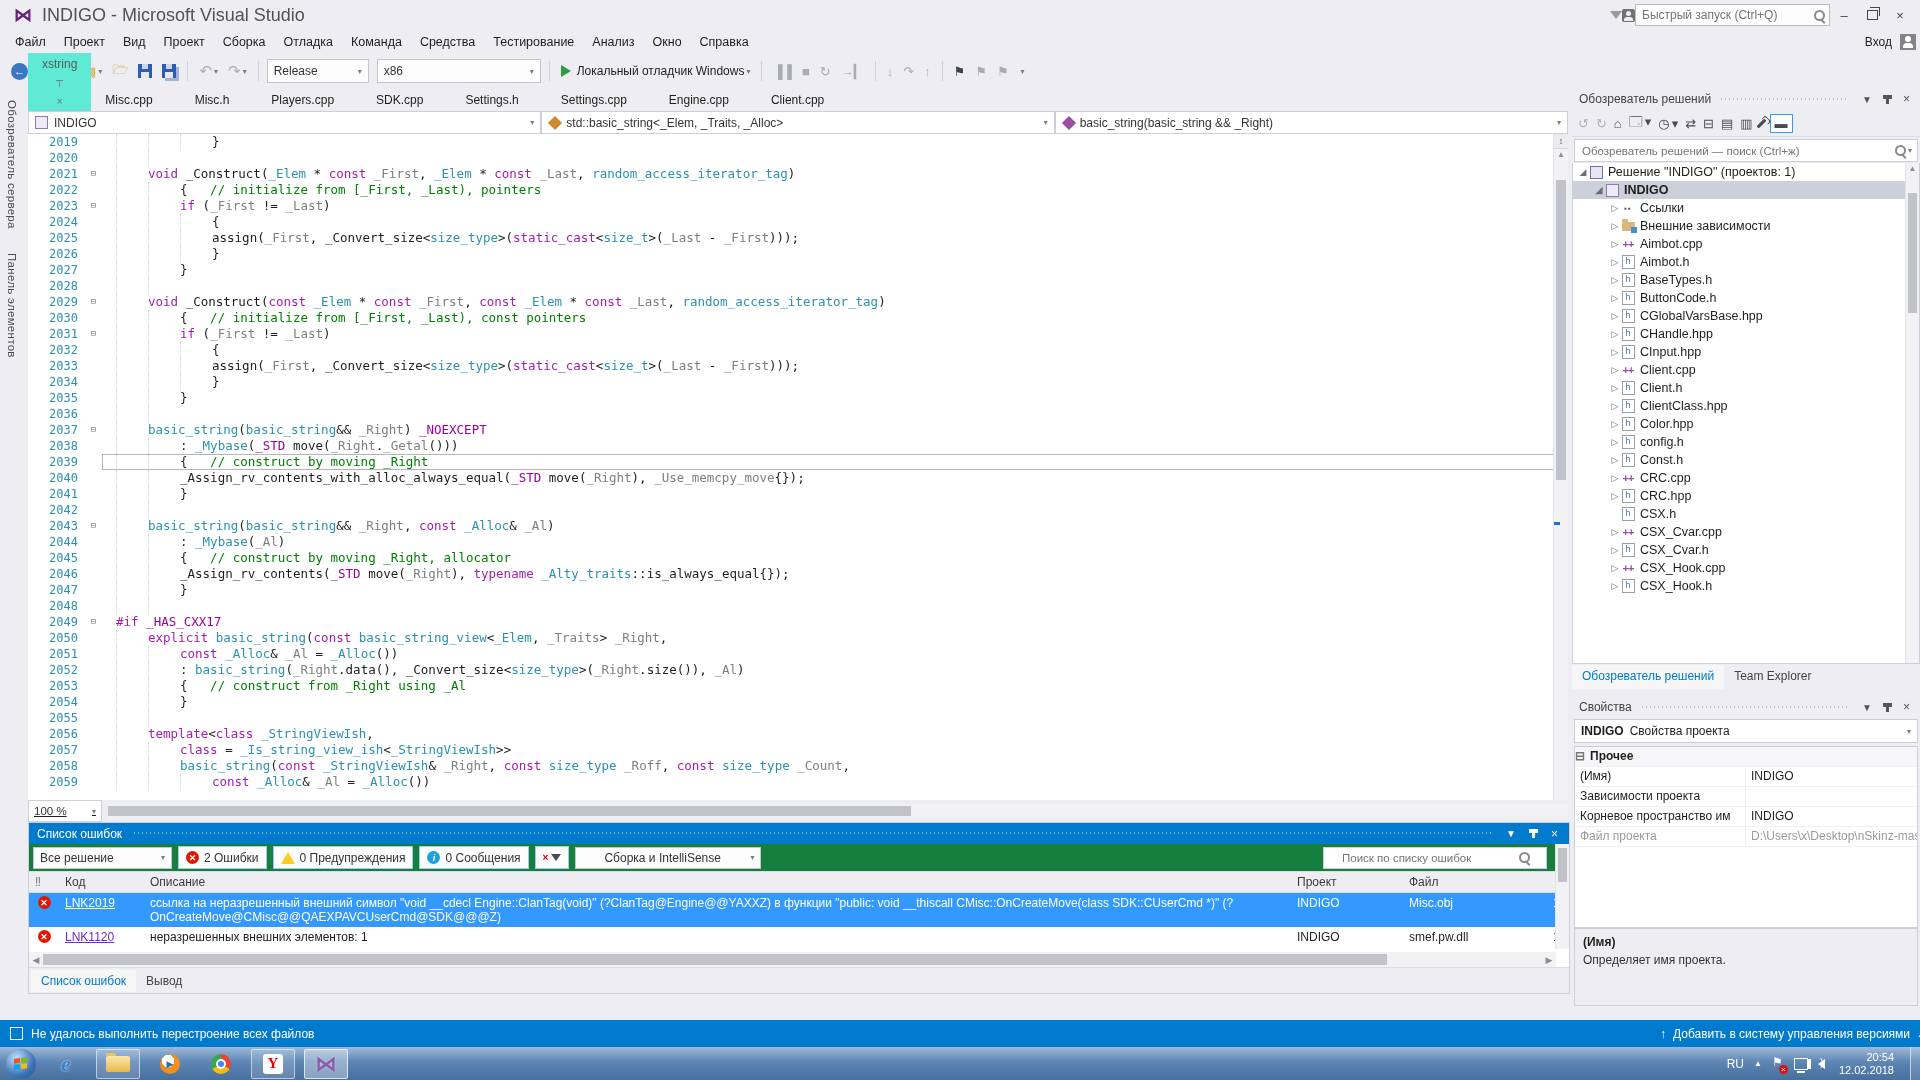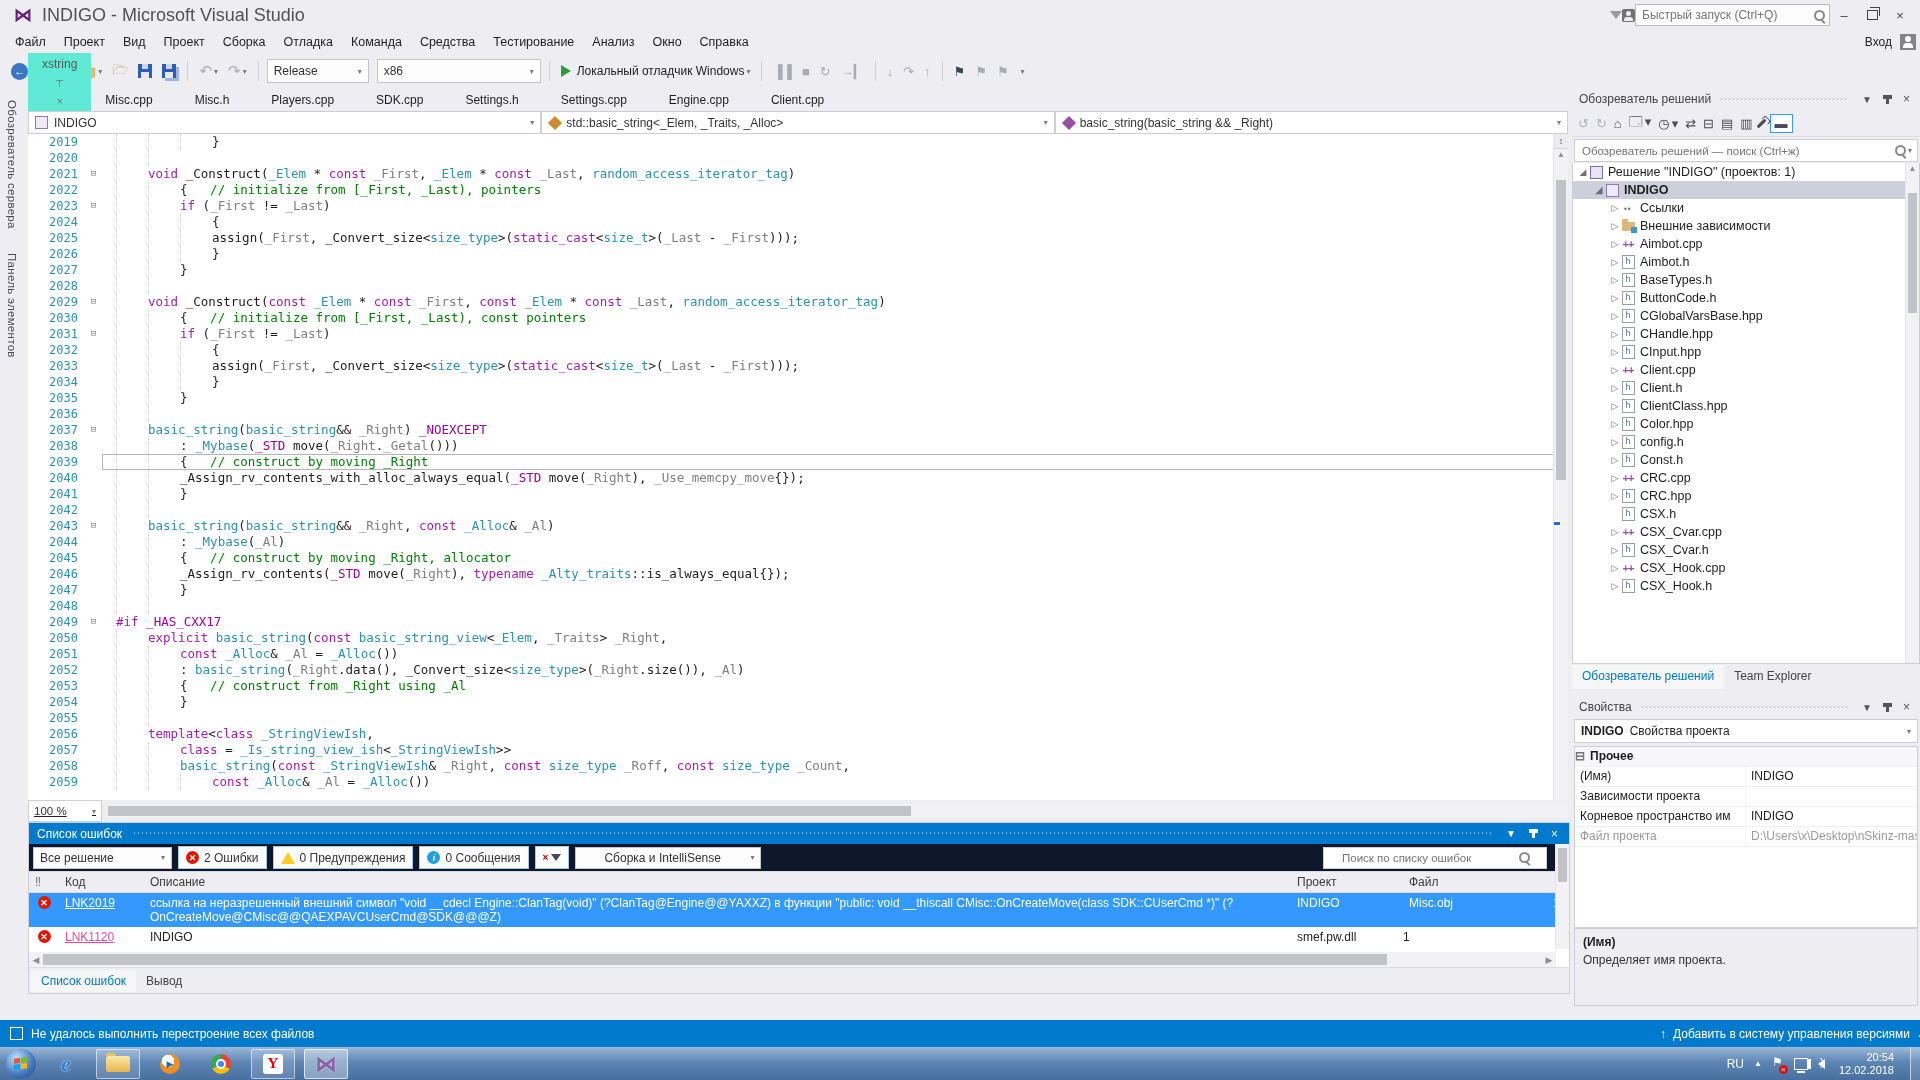--- a/index.html
+++ b/index.html
@@ -78,35 +78,35 @@
   #ehtrack{flex:1;height:14px;background:#f2f2f4;margin-left:6px;position:relative;}
   #ehthumb{position:absolute;left:0;top:2px;height:10px;width:55%;background:#c2c3c9;}
   
   #errorpanel{left:28px;top:822px;width:1540px;height:170px;background:#fff;border:1px solid #cccedb;}
   #eheader{height:21px;background:#007acc;color:#fff;display:flex;align-items:center;padding:0 8px;font-size:12px;gap:8px;}
   .grip{flex:1;height:5px;margin:0 4px;background:repeating-linear-gradient(90deg,rgba(255,255,255,.45) 0 1px,transparent 1px 4px);background-size:4px 2px;background-repeat:repeat-x;background-position:0 1px;}
   .hbtn{color:#fff;font-size:10px;padding:0 3px;}
   .pinico{display:inline-block;width:3px;height:9px;background:#fff;position:relative;margin:0 5px;}
   .pinico:before{content:"";position:absolute;left:-3px;top:0;width:9px;height:4px;background:#fff;}
   .pinico.dark{background:#555;}.pinico.dark:before{background:#555;}
-  #etoolbar{height:27px;background:#0f172a;display:flex;align-items:center;padding:0 4px;gap:6px;border-bottom:1px solid #dcdce2;}
+  #etoolbar{height:27px;background:#15803d;display:flex;align-items:center;padding:0 4px;gap:6px;border-bottom:1px solid #dcdce2;}
   .etbtn{height:21px;border:1px solid #9ecbef;background:#fdfdfd;display:flex;align-items:center;gap:5px;padding:0 7px;font-size:12px;color:#333;}
   .errdot{width:13px;height:13px;border-radius:50%;background:#e51400;color:#fff;font-size:9px;display:flex;align-items:center;justify-content:center;font-weight:bold;}
   .warntri{width:0;height:0;border-left:7px solid transparent;border-right:7px solid transparent;border-bottom:12px solid #fc2;position:relative;}
   .infodot{width:13px;height:13px;border-radius:50%;background:#1ba1e2;color:#fff;font-size:9px;display:flex;align-items:center;justify-content:center;font-weight:bold;font-style:italic;}
   .funnel-sm{width:0;height:0;border-left:5px solid transparent;border-right:5px solid transparent;border-top:7px solid #4a4a55;}
   .redx{color:#c00;font-weight:bold;font-size:10px;margin-right:-2px;}
   #esearch{margin-left:auto;width:190px;height:20px;border:1px solid #cccedb;background:#fff;display:flex;align-items:center;padding:0 16px;margin-right:18px;}
   #esearch input{border:0;outline:0;flex:1;font-size:11.5px;color:#888;background:transparent;font-family:"Liberation Sans",sans-serif;}
   .egrid{display:grid;grid-template-columns:30px 85px 1fr 112px 150px 16px;}
   #ehead{height:20px;background:#eeeef2;border-bottom:1px solid #dcdce2;color:#3b3b3b;align-items:center;font-size:12px;}
   #ehead > div{padding:0 6px;overflow:hidden;white-space:nowrap;}
   .erow{align-items:flex-start;font-size:12px;color:#1e1e1e;padding:2px 0;}
   .erow > div{padding:1px 6px;overflow:hidden;}
-  .erow .ecode a{color:#ec4899;text-decoration:underline;}
+  .erow .ecode a{color:#6d28d9;text-decoration:underline;}
   .erow.sel{background:#3399ff;color:#fff;}
   .erow.sel .ecode a{color:#fff;}
   .eicon{display:flex;justify-content:center;padding-top:2px;}
   #evscroll{position:absolute;right:0;top:21px;width:13px;bottom:44px;background:#f2f2f4;border-left:1px solid #e4e4e6;}
   #evthumb{position:absolute;left:2px;right:2px;top:4px;height:34px;background:#c2c3c9;}
   #ehscroll{position:absolute;left:0;right:13px;bottom:26px;height:15px;background:#f2f2f4;display:flex;align-items:center;}
   .harr{width:14px;text-align:center;color:#8a8e94;font-size:9px;}
   #ehsthumb{height:11px;background:#c2c3c9;flex:none;width:88%;}
   #etabs{position:absolute;left:0;bottom:0;height:25px;right:0;background:#eeeef2;display:flex;align-items:center;padding-left:2px;border-top:1px solid #dcdce2;}
   .btab{padding:4px 10px;font-size:12px;color:#444;}
@@ -648,20 +648,21 @@
         <div>ссылка на неразрешенный внешний символ "void __cdecl Engine::ClanTag(void)" (?ClanTag@Engine@@YAXXZ) в функции "public: void __thiscall CMisc::OnCreateMove(class SDK::CUserCmd *)" (?OnCreateMove@CMisc@@QAEXPAVCUserCmd@SDK@@@Z)</div>
         <div>INDIGO</div>
         <div>Misc.obj</div>
         <div style="padding: 1px 0px;">1</div>
       </div>
       <div class="egrid erow">
         <div class="eicon">
           <span class="errdot">✕</span>
         </div>
         <div class="ecode"><a>LNK1120</a></div>
+        <div>неразрешенных внешних элементов: 1</div>
         <div>INDIGO</div>
         <div>smef.pw.dll</div>
         <div style="padding: 1px 0px;">1</div>
       </div>
     </div>
   <div id="evscroll">
       <div id="evthumb"></div>
     </div>
   <div id="ehscroll">
     <span class="harr">◀</span>

